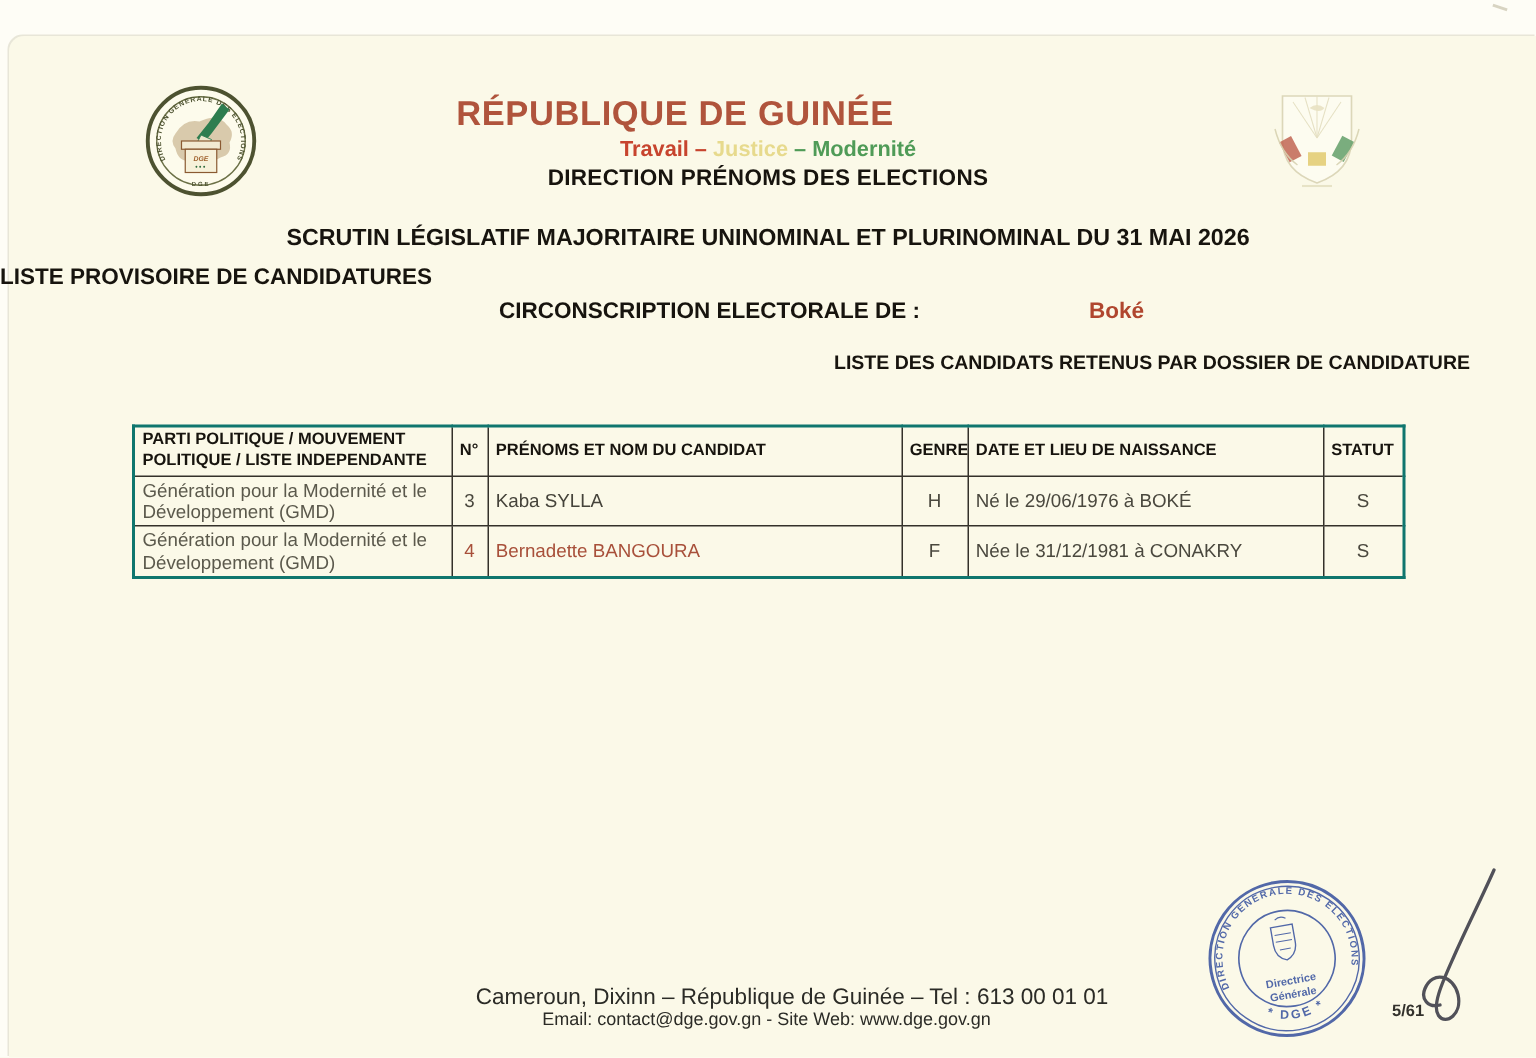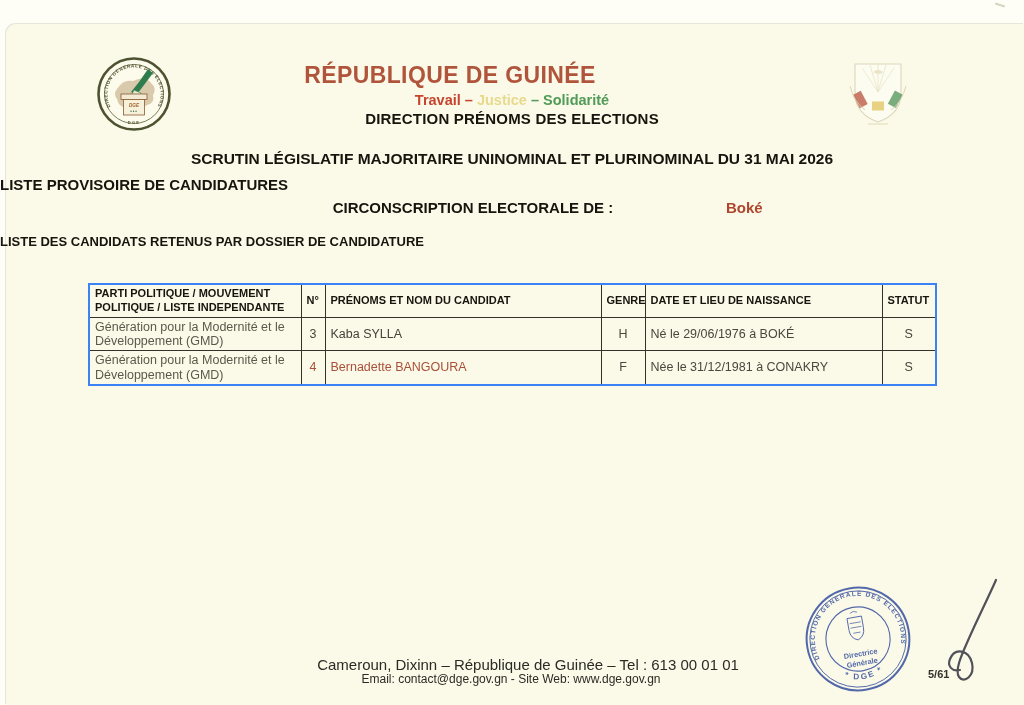--- a/index.html
+++ b/index.html
@@ -48,29 +48,29 @@
   }
   .t-circ-label {
     left:0; top:199px; width:946px; text-align:center;
     font-size:15px; font-weight:bold; color:#17140e;
   }
   .t-circ-value {
     left:726px; top:199px;
     font-size:15px; font-weight:bold; color:#b0462e;
   }
   .t-sous-titre {
-    left:0; top:234px; width:980px; text-align:left;
+    left:0; top:234px; width:980px; text-align:right;
     font-size:13px; font-weight:bold; color:#17140e;
   }
 
   
   .cand-table {
     position:absolute; left:88px; top:283px; width:847px;
     border-collapse:collapse; table-layout:fixed;
-    border:2px solid #3b82f6;
+    border:2px solid #0f766e;
   }
   .cand-table th, .cand-table td {
     border:1.3px solid #34312a;
     vertical-align:middle;
     padding:2px 5px;
     overflow:hidden;
   }
   .cand-table th {
     font-size:11px; font-weight:bold; color:#17140e;
     text-align:left; line-height:1.25; height:32px;
@@ -130,21 +130,21 @@
   <rect x="27.5" y="43.5" width="21" height="15.5" fill="#f7f1da" stroke="#8a5a32" stroke-width=".8"></rect>
   <text x="38" y="51" font-size="4.6" font-style="italic" font-weight="bold" fill="#a0622e" text-anchor="middle">DGE</text>
   <text x="38" y="56.5" font-size="4.5" fill="#2e6b3e" text-anchor="middle" letter-spacing="1">•••</text>
   <text x="38" y="68" font-size="4" font-weight="bold" fill="#4d5230" text-anchor="middle" letter-spacing="1.2">DGE</text>
 </svg>
 
 <div class="abs republic-title">RÉPUBLIQUE DE GUINÉE</div>
 <div class="abs motto">
   <span class="m-red">Travail –</span>
   <span class="m-yellow">Justice</span>
-  <span class="m-green">– Solidarité</span>
+  <span class="m-green">– Modernité</span>
 </div>
 <div class="abs direction-line">DIRECTION PRÉNOMS DES ELECTIONS</div>
 
 <svg class="abs coat-of-arms" viewBox="0 0 64 72">
   <path d="M 9,6 h 46 v 29 q 0,21 -23,29 q -23,-8 -23,-29 z" fill="#fefdf3" stroke="#d5cfae" stroke-width="1.1"></path>
   <g stroke="#ded8b6" stroke-width=".7" opacity=".9">
     <path d="M 32,34 L 16,10"></path>
       <path d="M 32,34 L 24,7"></path>
       <path d="M 32,34 L 32,6"></path>
     <path d="M 32,34 L 40,7"></path>

